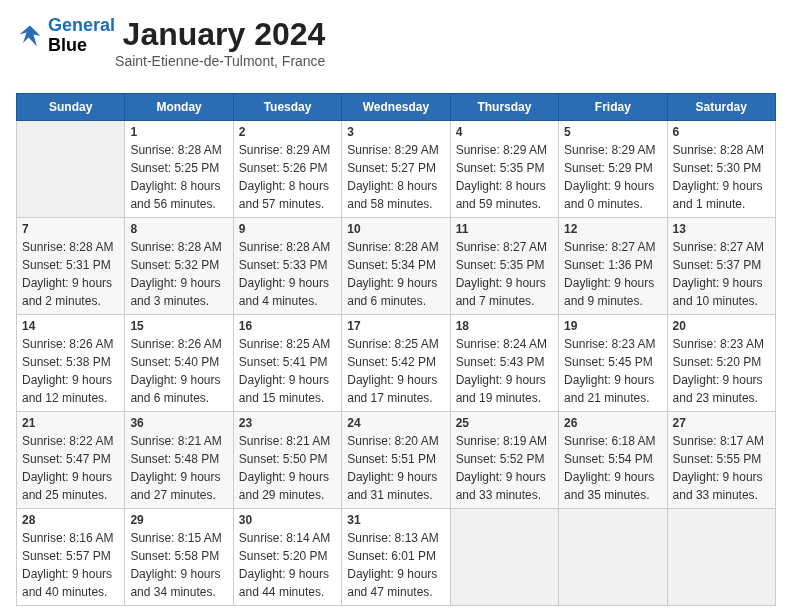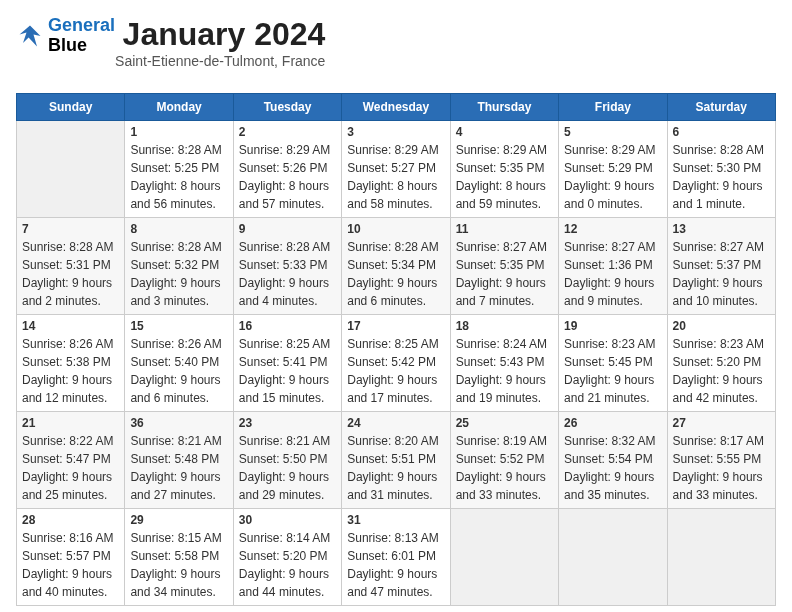--- a/index.html
+++ b/index.html
@@ -195,21 +195,21 @@
         <td>
           <span class="day-number">18</span>
           <div class="day-info"><span>Sunrise: 8:24 AM</span><br><span>Sunset: 5:43 PM</span><br><span>Daylight: 9 hours</span><br><span>and 19 minutes.</span></div>
         </td>
         <td>
           <span class="day-number">19</span>
           <div class="day-info"><span>Sunrise: 8:23 AM</span><br><span>Sunset: 5:45 PM</span><br><span>Daylight: 9 hours</span><br><span>and 21 minutes.</span></div>
         </td>
         <td>
           <span class="day-number">20</span>
-          <div class="day-info"><span>Sunrise: 8:23 AM</span><br><span>Sunset: 5:20 PM</span><br><span>Daylight: 9 hours</span><br><span>and 42 minutes.</span></div>
+          <div class="day-info"><span>Sunrise: 8:23 AM</span><br><span>Sunset: 5:20 PM</span><br><span>Daylight: 9 hours</span><br><span>and 23 minutes.</span></div>
         </td>
       </tr>
       <tr>
         <td>
           <span class="day-number">21</span>
           <div class="day-info"><span>Sunrise: 8:22 AM</span><br><span>Sunset: 5:47 PM</span><br><span>Daylight: 9 hours</span><br><span>and 25 minutes.</span></div>
         </td>
         <td>
           <span class="day-number">36</span>
           <div class="day-info"><span>Sunrise: 8:21 AM</span><br><span>Sunset: 5:48 PM</span><br><span>Daylight: 9 hours</span><br><span>and 27 minutes.</span></div>
@@ -221,21 +221,21 @@
         <td>
           <span class="day-number">24</span>
           <div class="day-info"><span>Sunrise: 8:20 AM</span><br><span>Sunset: 5:51 PM</span><br><span>Daylight: 9 hours</span><br><span>and 31 minutes.</span></div>
         </td>
         <td>
           <span class="day-number">25</span>
           <div class="day-info"><span>Sunrise: 8:19 AM</span><br><span>Sunset: 5:52 PM</span><br><span>Daylight: 9 hours</span><br><span>and 33 minutes.</span></div>
         </td>
         <td>
           <span class="day-number">26</span>
-          <div class="day-info"><span>Sunrise: 8:32 AM</span><br><span>Sunset: 5:54 PM</span><br><span>Daylight: 9 hours</span><br><span>and 35 minutes.</span></div>
+          <div class="day-info"><span>Sunrise: 6:18 AM</span><br><span>Sunset: 5:54 PM</span><br><span>Daylight: 9 hours</span><br><span>and 35 minutes.</span></div>
         </td>
         <td>
           <span class="day-number">27</span>
           <div class="day-info"><span>Sunrise: 8:17 AM</span><br><span>Sunset: 5:55 PM</span><br><span>Daylight: 9 hours</span><br><span>and 33 minutes.</span></div>
         </td>
       </tr>
       <tr>
         <td>
           <span class="day-number">28</span>
           <div class="day-info"><span>Sunrise: 8:16 AM</span><br><span>Sunset: 5:57 PM</span><br><span>Daylight: 9 hours</span><br><span>and 40 minutes.</span></div>

